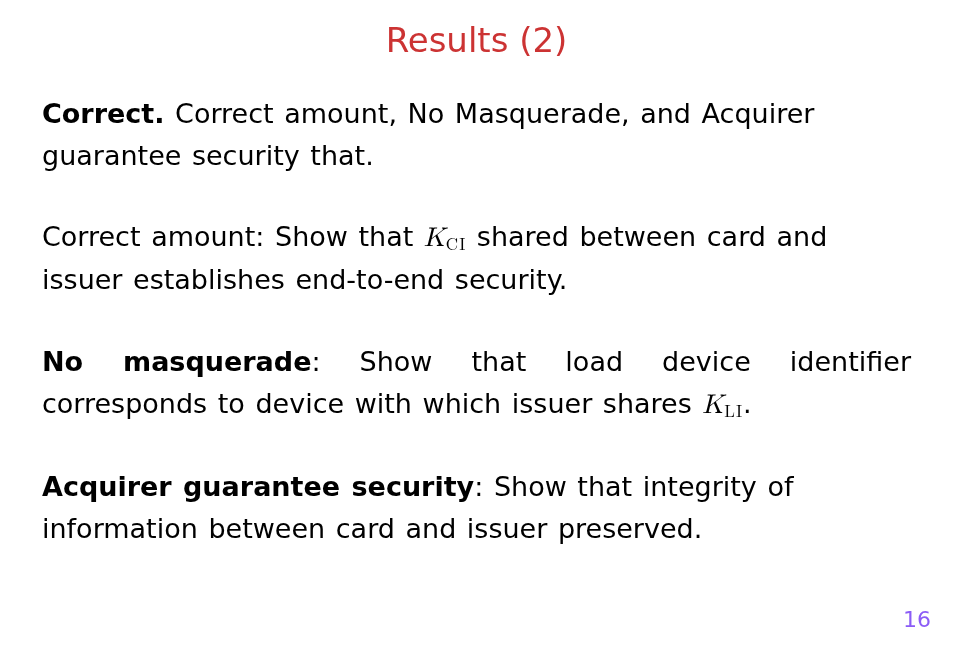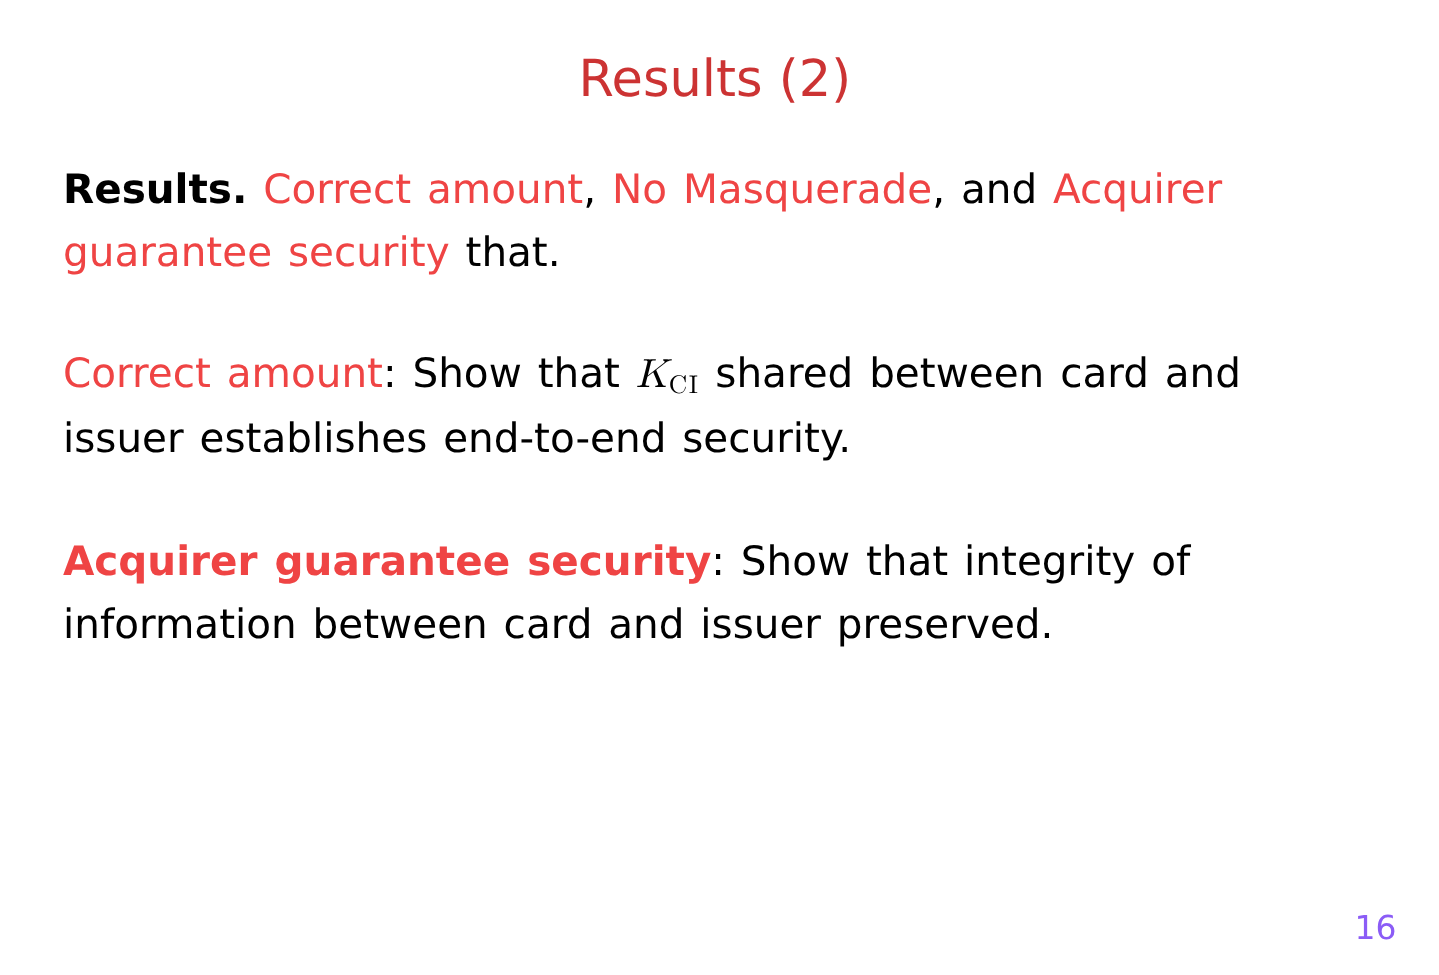--- a/index.html
+++ b/index.html
@@ -17,22 +17,22 @@
     height: 650px;
     box-sizing: border-box;
     padding: 20px 48px 0 42px;
   }
   .title {
     text-align: center;
     font-size: 34px;
     line-height: 1.2;
     margin: 0 0 32px 0;
   }
-  .accent { color: #cc3333; margin-top: 13px; }
-  .blue   { color: #ef4444; }
+  .accent { color: #cc3333; }
+  .blue   { color: #000000; }
   .para {
     font-size: 27px;
     line-height: 1.55;
     margin: 0 0 40px 0;
     word-spacing: 2px;
   }
   .para.justify {
     text-align: justify;
   }
   .ksym {
@@ -58,27 +58,30 @@
   }
 </style>
 </head>
 <body>
 
 <div class="slide">
 
   <div class="title accent">Results (2)</div>
 
   <p class="para">
-    <b>Results.</b>
+    <b>Correct.</b>
     <span class="blue">Correct amount</span><span>, </span><span class="blue">No Masquerade</span><span>, and </span><span class="blue">Acquirer guarantee security</span><span> that.</span>
   </p>
 
   <p class="para">
     <span class="blue">Correct amount</span><span>: Show that </span><span class="ksym">K</span><span class="ksub">CI</span><span> shared between card and issuer establishes end-to-end security.</span>
   </p>
 
+  <p class="para justify">
+    <b class="blue">No masquerade</b><span>: Show that load device identifier corresponds to device with which issuer shares </span><span class="ksym">K</span><span class="ksub">LI</span><span>.</span>
+  </p>
 
   <p class="para">
     <b class="blue">Acquirer guarantee security</b><span>: Show that integrity of information between card and issuer preserved.</span>
   </p>
 
   <div class="pagenum">16</div>
 </div>
 
 </body></html>

